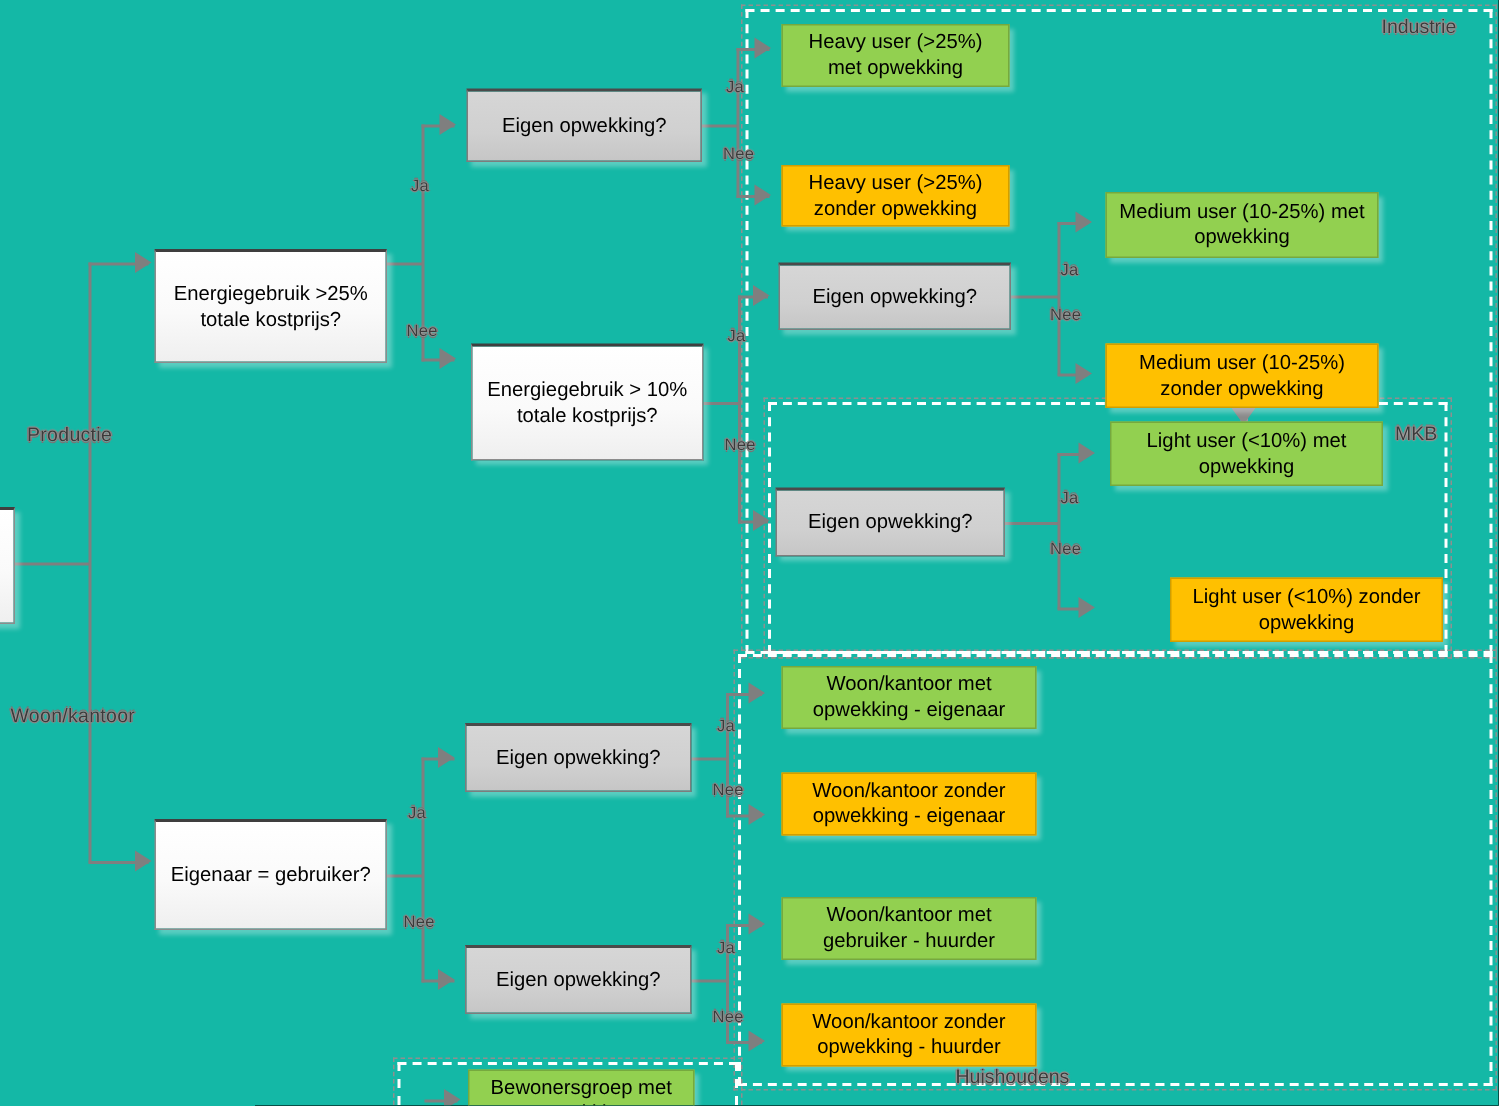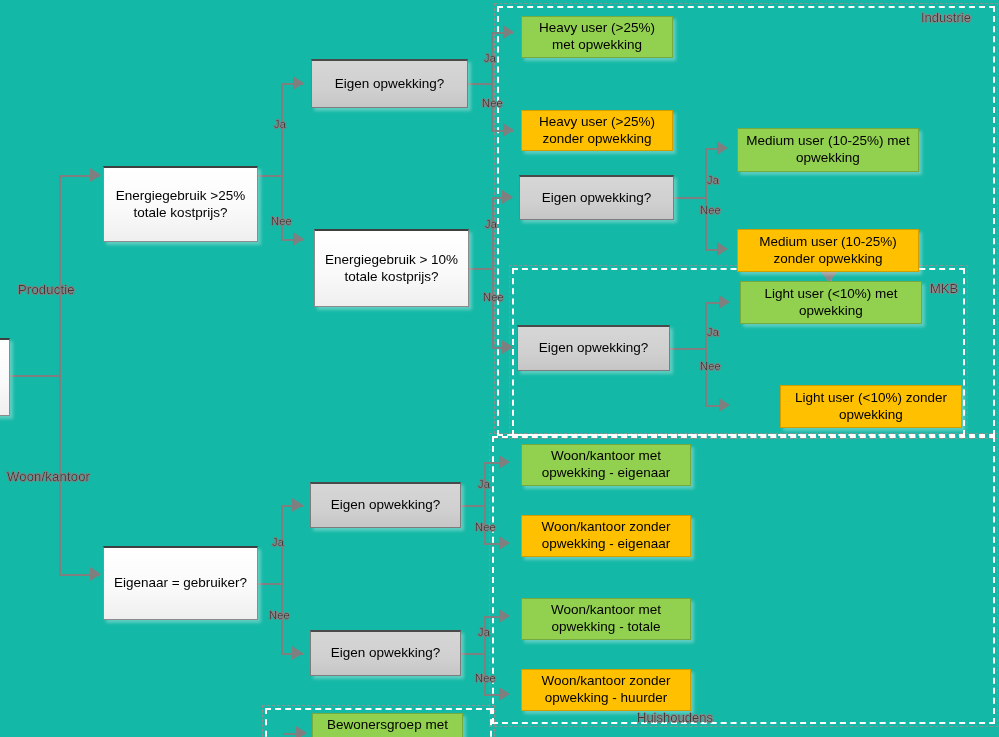--- a/index.html
+++ b/index.html
@@ -274,21 +274,21 @@
 
   <div class="node n-green" style="left:521px;top:444px;width:170px;height:42px;">
     <span>Woon/kantoor met opwekking - eigenaar</span>
   </div>
 
   <div class="node n-orange" style="left:521px;top:515px;width:170px;height:42px;">
     <span>Woon/kantoor zonder opwekking - eigenaar</span>
   </div>
 
   <div class="node n-green" style="left:521px;top:598px;width:170px;height:42px;">
-    <span>Woon/kantoor met opwekking - totale</span>
+    <span>Woon/kantoor met gebruiker - huurder</span>
   </div>
 
   <div class="node n-orange" style="left:521px;top:669px;width:170px;height:42px;">
     <span>Woon/kantoor zonder opwekking - huurder</span>
   </div>
 
   <div class="ln h" style="left:283px;top:733px;width:22px;"></div>
   <div class="arw r" style="left:296px;top:726px;"></div>
   <div class="node n-green" style="left:312px;top:713px;width:151px;height:42px;">
     <span>Bewonersgroep met opwekking</span>

